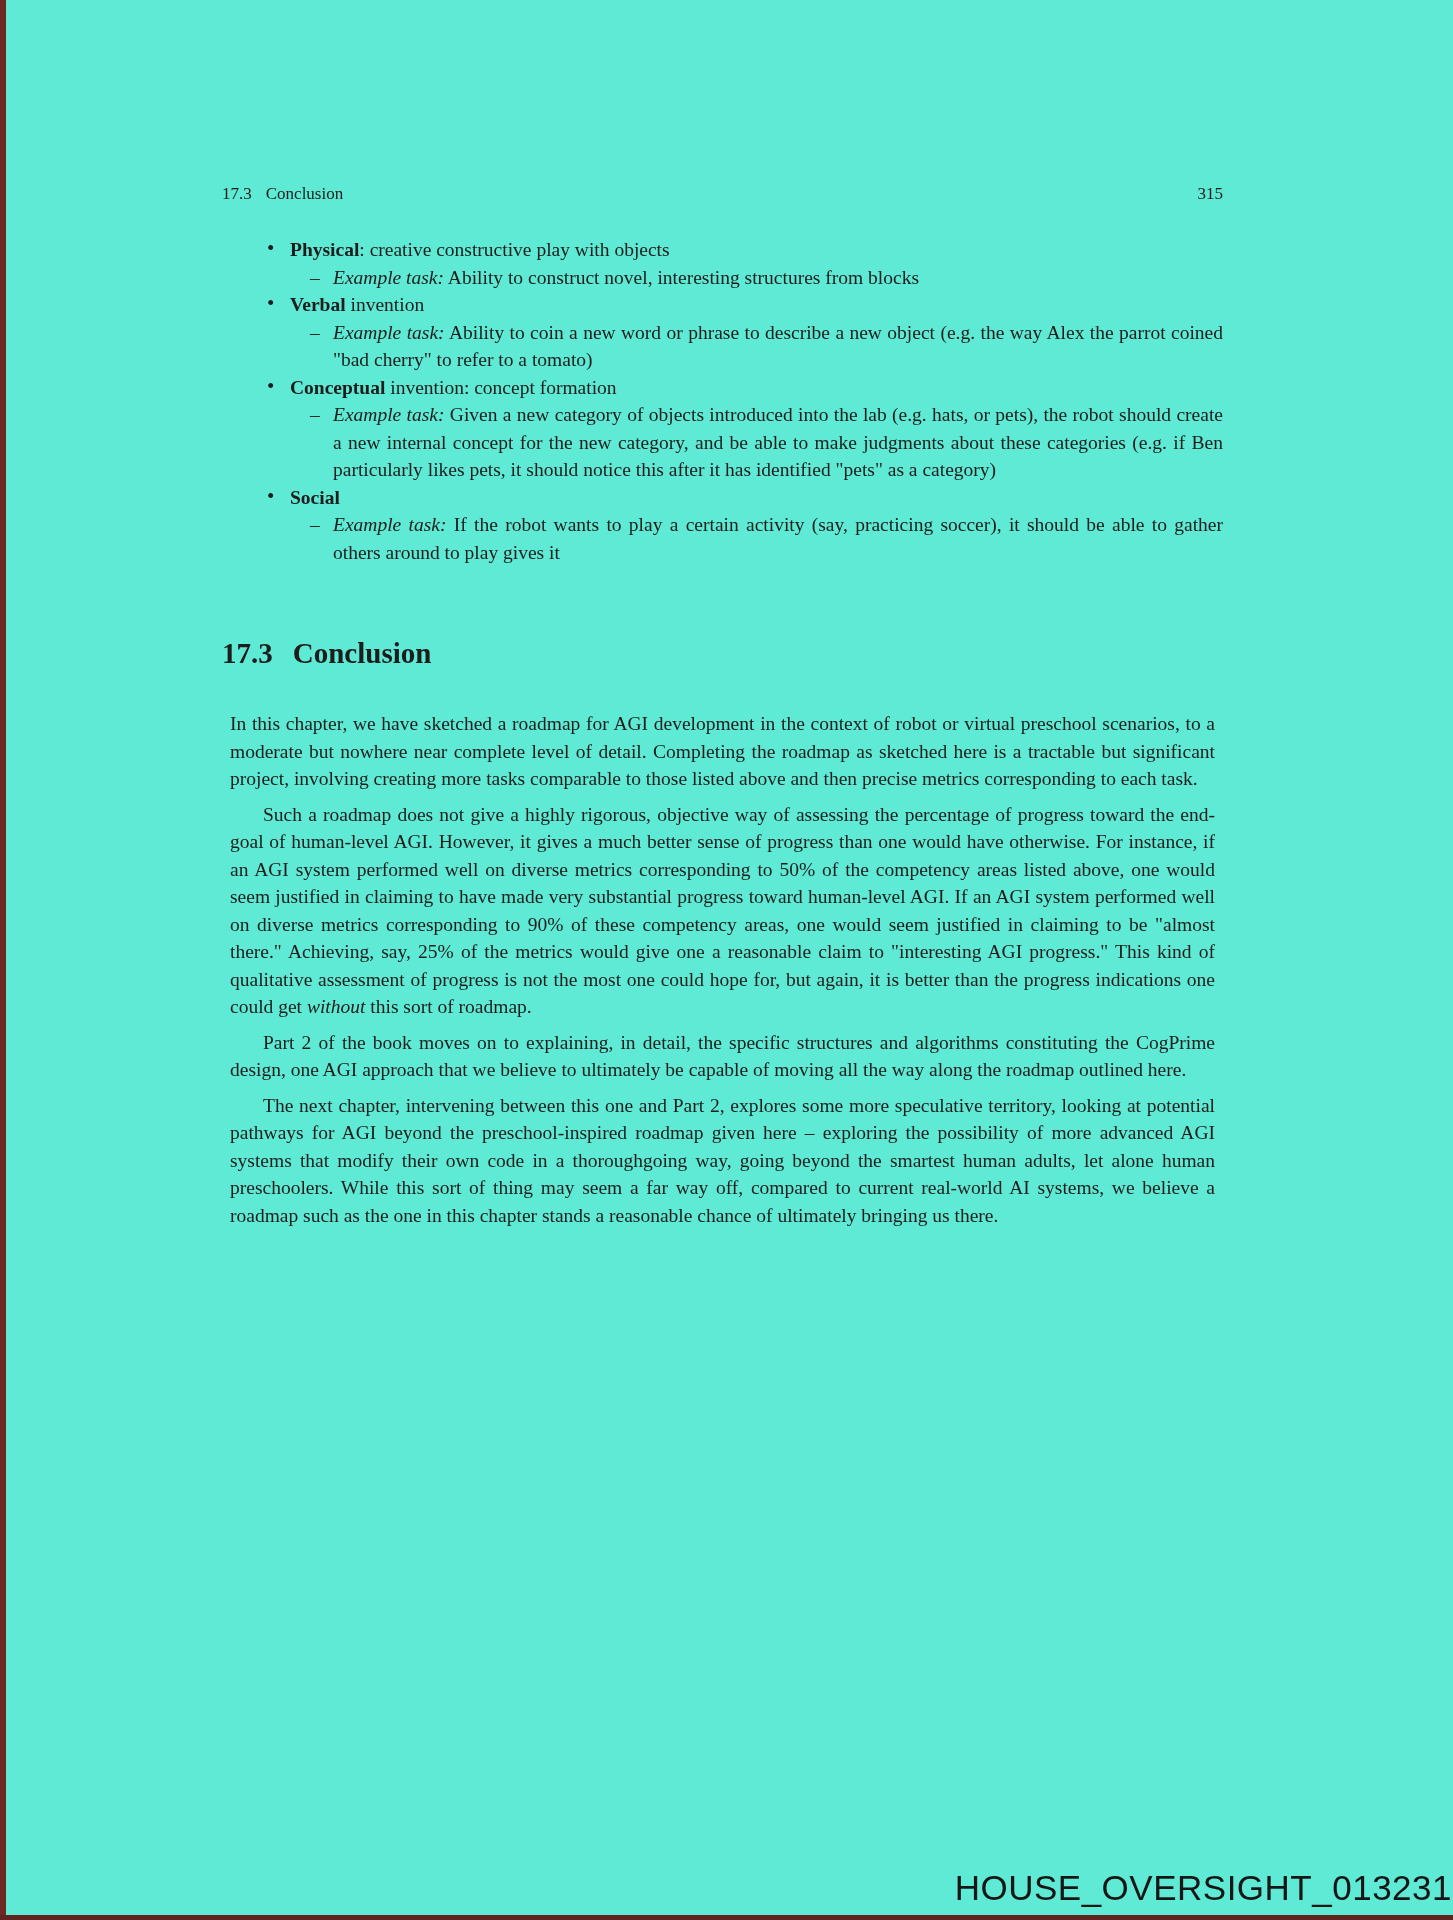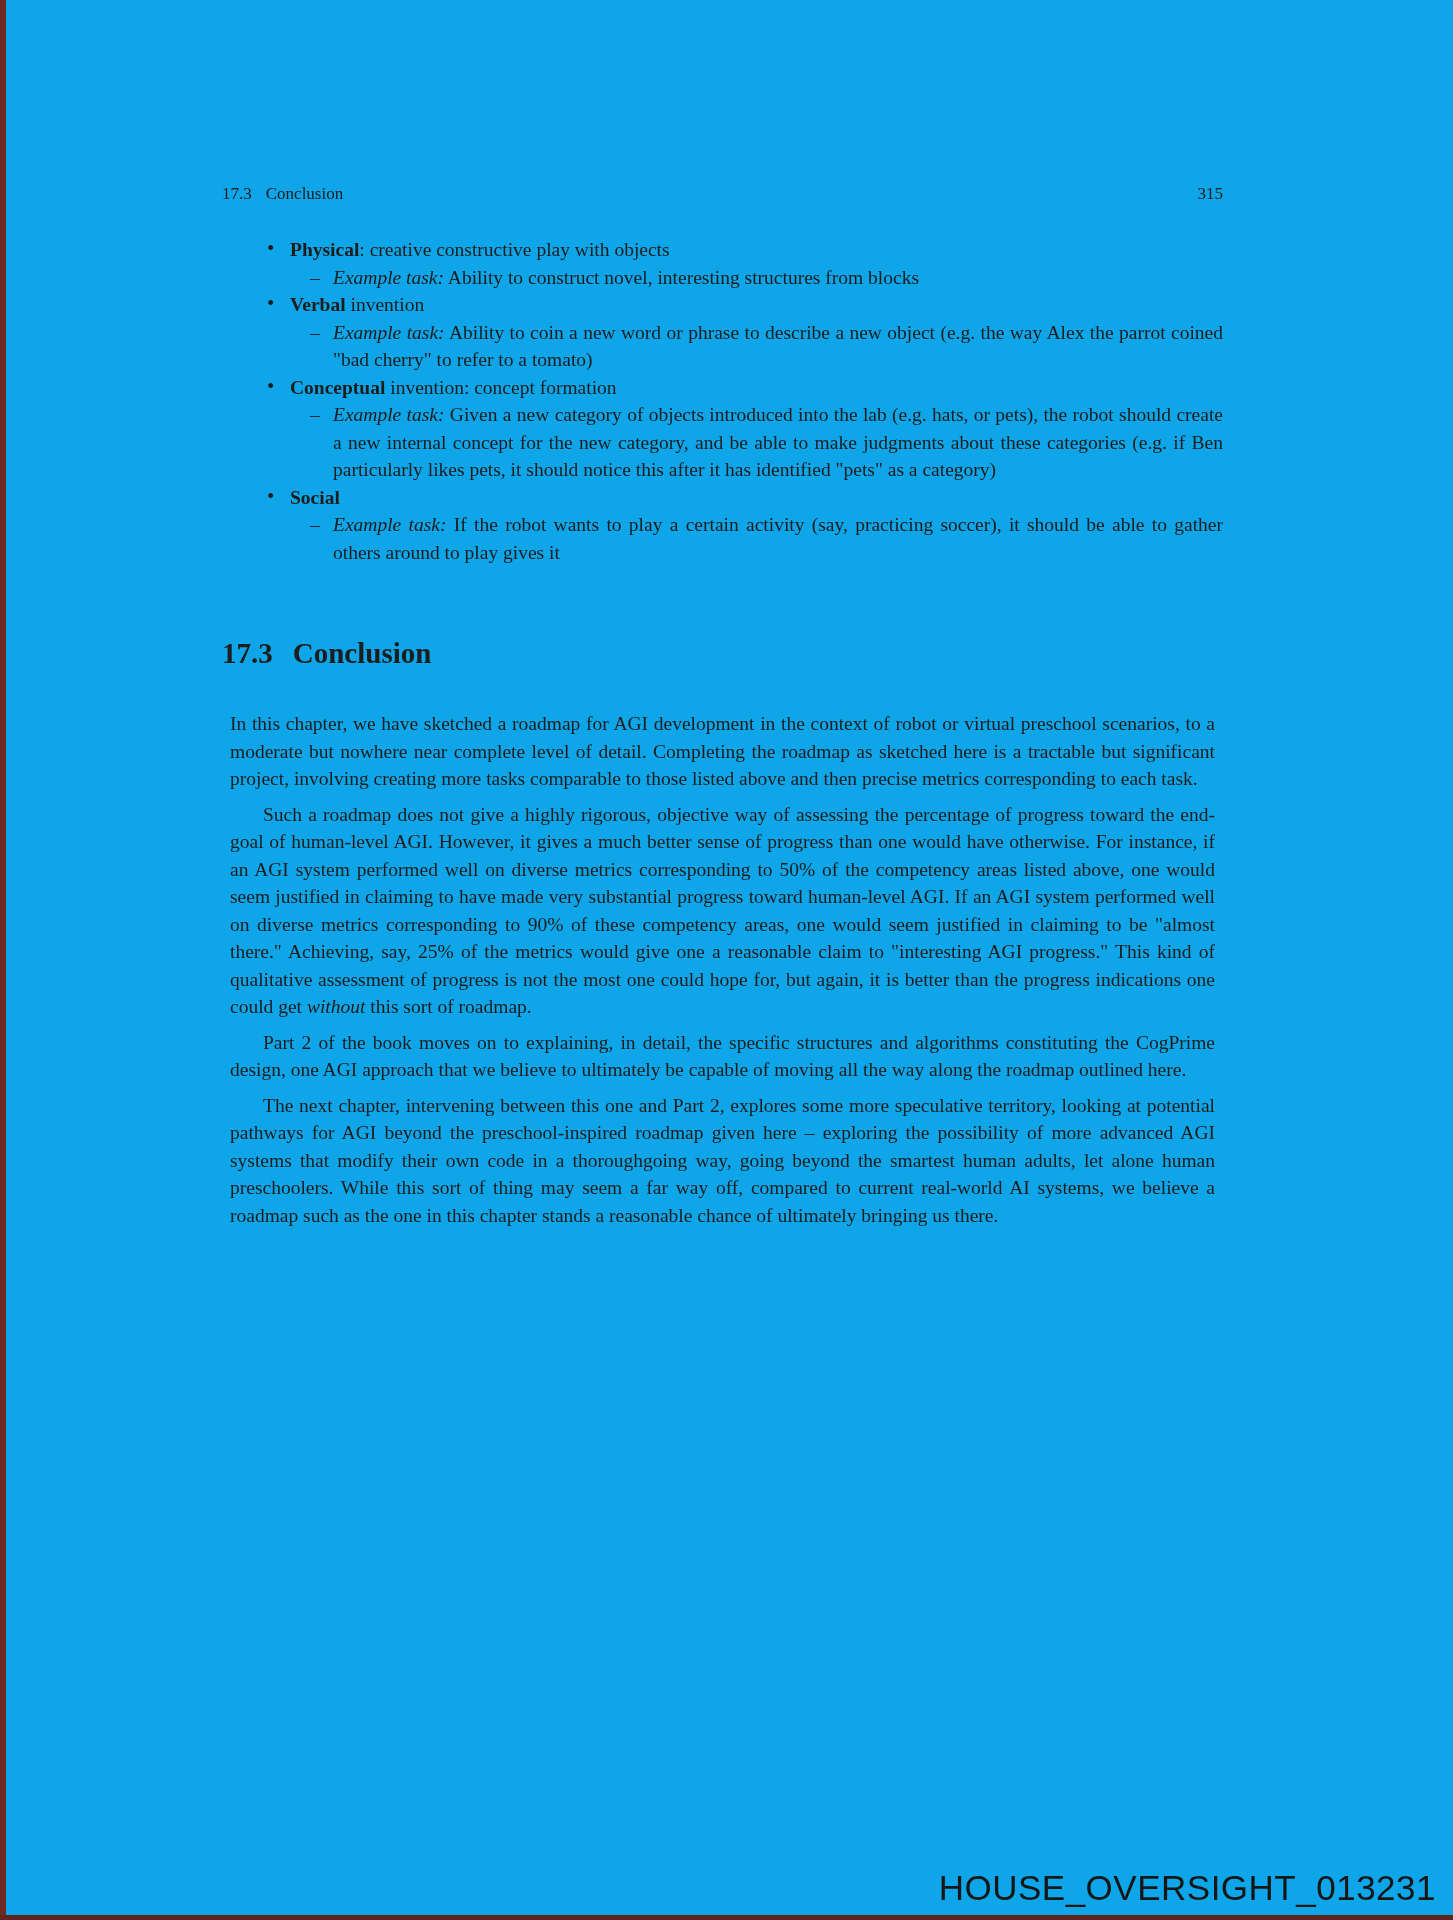--- a/index.html
+++ b/index.html
@@ -4,21 +4,21 @@
 <style>
   html, body {
     margin: 0;
     padding: 0;
     background: #ffffff;
   }
   .page {
     position: relative;
     width: 1453px;
     height: 1920px;
-    background: #0ea5e9;
+    background: #5eead4;
     overflow: hidden;
     font-family: "Liberation Serif", serif;
     color: #1d1d1d;
   }
   
   .edge-left {
     position: absolute;
     left: 0; top: 0;
     width: 6px; height: 1920px;
     background: #6e2a22;
@@ -96,21 +96,21 @@
   }
   .body-text p {
     margin: 8px;
     padding: 0;
   }
   .body-text p.indent { text-indent: 33px; }
   .ital { font-style: italic; }
 
   .stamp {
     position: absolute;
-    right: 17px;
+    right: 1px;
     bottom: 12px;
     font-family: "Liberation Sans", sans-serif;
     font-size: 35px;
     letter-spacing: 0.5px;
     color: #161616;
   }
 </style>
 </head>
 <body>
 

